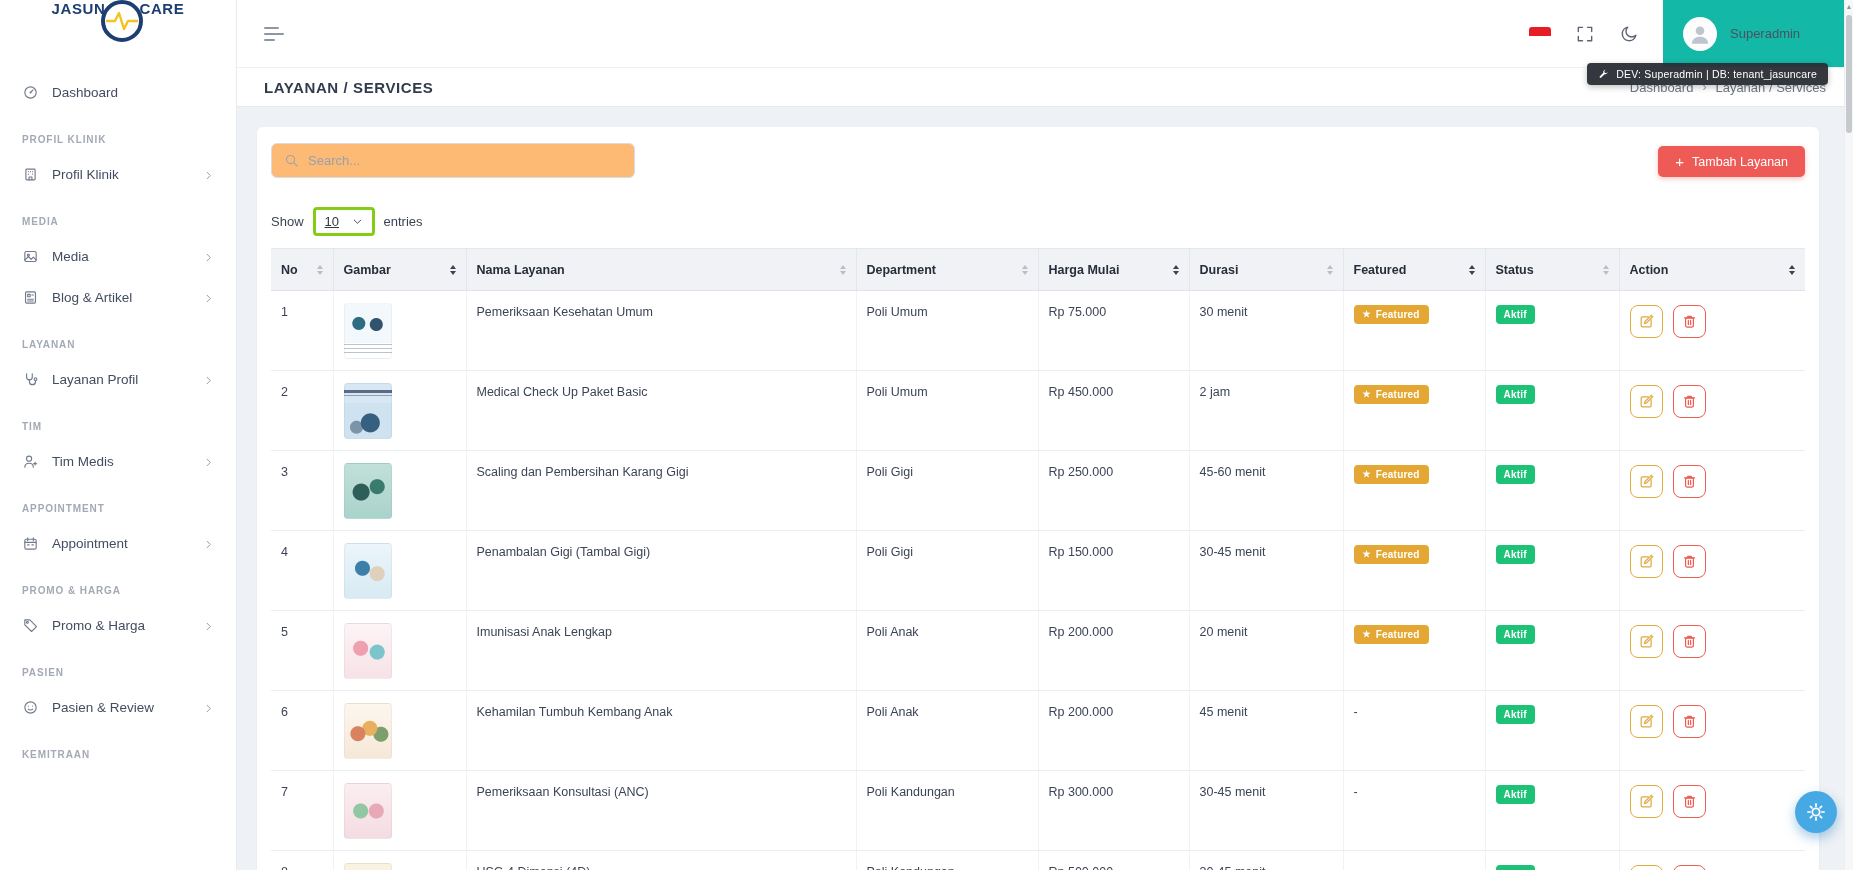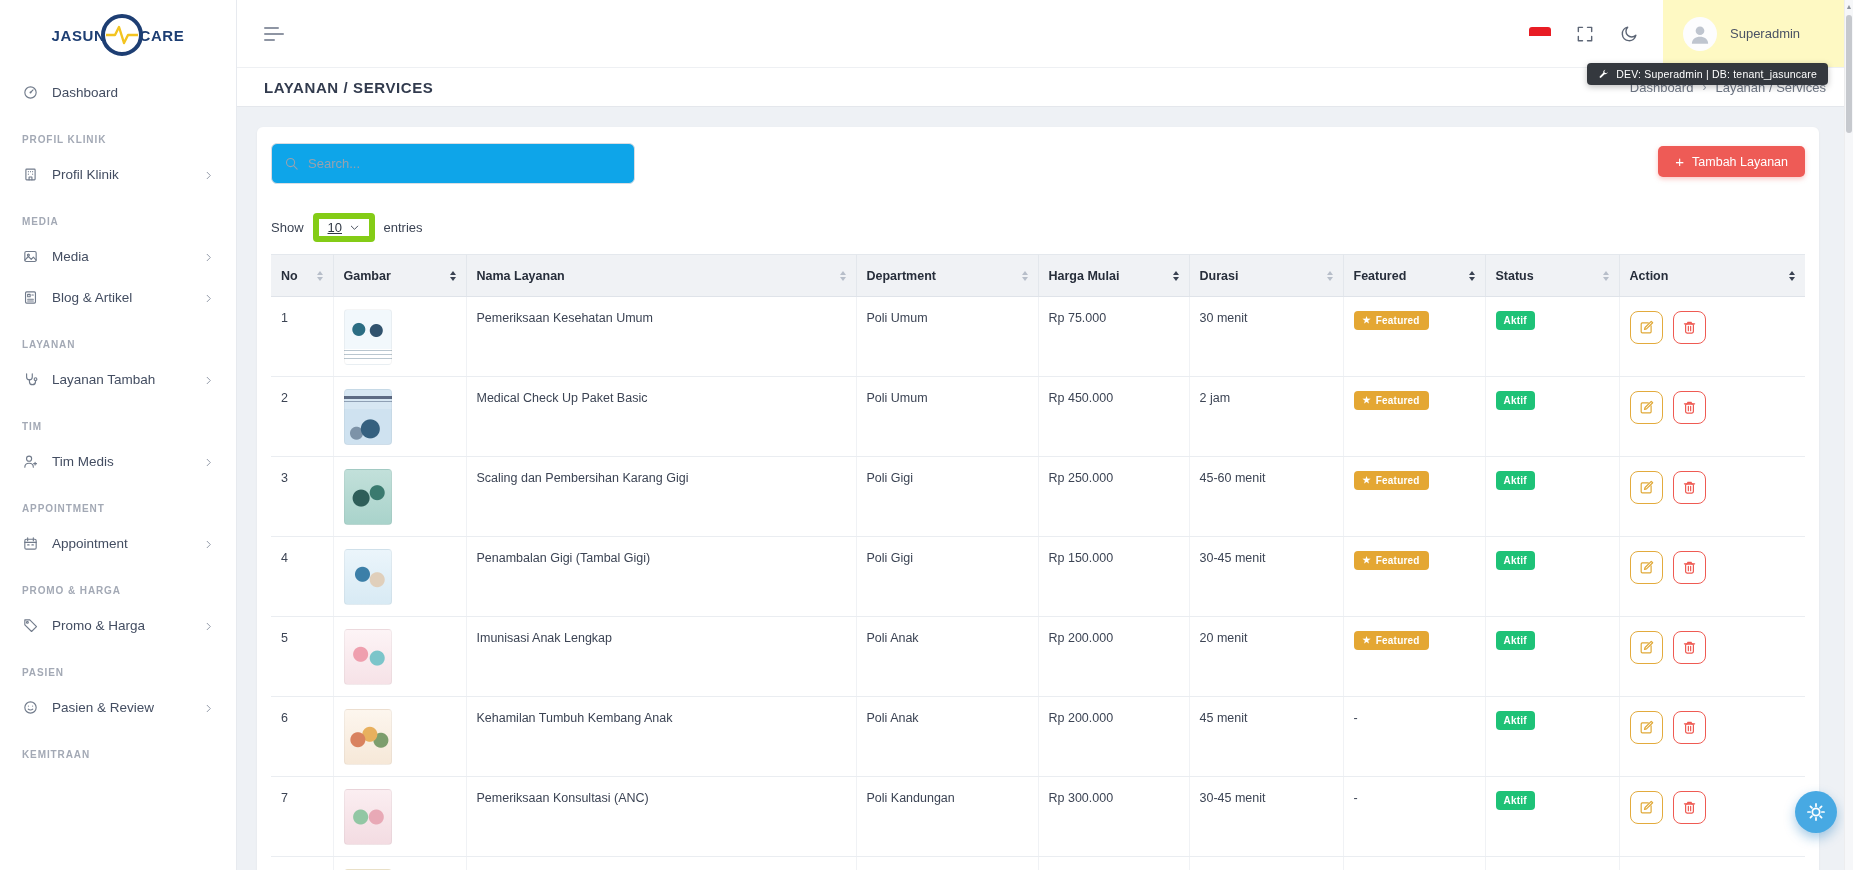--- a/index.html
+++ b/index.html
@@ -3,21 +3,21 @@
 <meta charset="utf-8">
 <style>
   * { margin:0; padding:0; box-sizing:border-box; }
   html,body { width:1853px; height:870px; overflow:hidden; }
   body { font-family:"Liberation Sans", sans-serif; background:#eef1f5; position:relative; color:#3c4454; }
 
   .app { display:flex; width:100%; height:100%; }
 
   
   aside { width:237px; flex:none; background:#fff; border-right:1px solid #e7eaef; display:flex; flex-direction:column; overflow:hidden; }
-  .brand { height:70px; display:flex; align-items:center; justify-content:center; flex:none; }
+  .brand { height:70px; display:flex; align-items:flex-start; justify-content:center; flex:none; }
   .brand-txt { font-size:15px; font-weight:bold; color:#1d3e73; letter-spacing:.6px; }
   .logo-ring { width:42px; height:42px; border:4px solid #1d3e73; border-radius:50%; background:#fff; margin:0 -4px; position:relative; z-index:1; display:flex; align-items:center; justify-content:center; }
   .logo-ring svg { width:32px; height:22px; }
   .nav { flex:1; padding-top:2px; }
   .nav-item { height:41px; display:flex; align-items:center; gap:13px; padding:0 22px; font-size:13.5px; color:#434d61; cursor:pointer; }
   .nav-item .ic { width:17px; height:17px; flex:none; color:#717b8b; }
   .nav-item .ic svg { width:17px; height:17px; stroke:#717b8b; fill:none; stroke-width:1.6; stroke-linecap:round; stroke-linejoin:round; }
   .nav-item .chev { margin-left:auto; width:11px; height:11px; }
   .nav-item .chev svg { width:11px; height:11px; stroke:#8b93a2; fill:none; stroke-width:2; stroke-linecap:round; stroke-linejoin:round; }
   .nav-section { height:41px; display:flex; align-items:center; padding:12px 22px 0; font-size:10px; font-weight:bold; letter-spacing:.9px; color:#a3a9b5; }
@@ -26,50 +26,50 @@
   .main { flex:1; min-width:0; position:relative; display:flex; flex-direction:column; }
 
   .topbar { height:67px; flex:none; background:#fff; display:flex; align-items:center; padding-left:27px; }
   .hamburger { border:none; background:none; display:flex; flex-direction:column; gap:4px; cursor:pointer; align-items:flex-start; }
   .hamburger span { height:2px; background:#8e95a3; border-radius:1px; display:block; }
   .hamburger .l1{width:15px;} .hamburger .l2{width:20px;} .hamburger .l3{width:11px;}
   .topbar-right { margin-left:auto; display:flex; align-items:center; height:100%; }
   .flag { width:22px; height:14px; margin-right:24px; cursor:pointer; background:linear-gradient(#e81c24 0 62%, #ffffff 62%); border-radius:3px 3px 2px 2px; }
   .icon-btn { border:none; background:none; cursor:pointer; margin-right:24px; display:flex; align-items:center; }
   .icon-btn svg { width:20px; height:20px; stroke:#5c6575; fill:none; stroke-width:1.7; stroke-linecap:round; stroke-linejoin:round; }
-  .user-chip { height:100%; background:#fef9c3; display:flex; align-items:center; gap:13px; padding:0 26px 0 20px; min-width:190px; cursor:pointer; }
+  .user-chip { height:100%; background:#14b8a6; display:flex; align-items:center; gap:13px; padding:0 26px 0 20px; min-width:190px; cursor:pointer; }
   .avatar { width:34px; height:34px; border-radius:50%; background:#fdfdfe; display:flex; align-items:center; justify-content:center; overflow:hidden; }
   .avatar svg { width:26px; height:26px; }
   .user-name { font-size:13px; color:#4a5264; }
 
   .titlebar { height:40px; flex:none; background:#fff; border-top:1px solid #eef0f3; border-bottom:1px solid #e4e7ec; display:flex; align-items:center; padding:0 27px; position:relative; }
   .page-title { font-size:15px; font-weight:bold; color:#323b4e; letter-spacing:.6px; }
   .breadcrumb { margin-left:auto; display:flex; align-items:center; gap:9px; font-size:13px; color:#6e7684; }
   .breadcrumb .sep { color:#9aa1ac; font-size:12px; }
 
   .dev-tooltip { position:absolute; top:63px; right:25px; z-index:8; background:rgba(44,48,54,.96); color:#fff;
     font-size:10.5px; letter-spacing:.2px; padding:5px 11px; border-radius:4px; display:flex; align-items:center; gap:7px;
     box-shadow:0 2px 6px rgba(0,0,0,.25); white-space:nowrap; }
   .dev-tooltip svg { width:11px; height:11px; flex:none; }
 
   .content { flex:1; background:#eef1f5; position:relative; overflow:hidden; }
   .card { position:absolute; left:20px; top:20px; width:1562px; height:920px; background:#fff; border-radius:6px;
     box-shadow:0 1px 3px rgba(16,24,40,.05); padding:16px 14px 0; }
 
   .card-head { display:flex; align-items:flex-start; justify-content:space-between; }
-  .searchbox { width:364px; height:41px; border:1px solid #d8dde3; border-radius:6px; display:flex; align-items:center; gap:9px; padding:0 12px; background:#0ea5e9; }
+  .searchbox { width:364px; height:35px; border:1px solid #d8dde3; border-radius:6px; display:flex; align-items:center; gap:9px; padding:0 12px; background:#fdba74; }
   .searchbox svg { width:15px; height:15px; flex:none; stroke:#9aa2ae; fill:none; stroke-width:1.7; stroke-linecap:round; }
   .searchbox input { border:none; outline:none; flex:1; font-size:13px; color:#333b49; font-family:"Liberation Sans",sans-serif; background:transparent; }
   .searchbox input::placeholder { color:#98a1ad; }
   .add-btn { height:31px; margin-top:3px; background:#ee5b56; border:none; border-radius:5px; color:#fff; font-size:12.5px;
     font-family:"Liberation Sans",sans-serif; display:flex; align-items:center; gap:8px; padding:0 17px; cursor:pointer; box-shadow:0 2px 5px rgba(238,91,86,.35); }
   .add-btn .plus { font-size:15px; line-height:1; margin-top:-1px; }
 
   .show-row { margin-top:29px; display:flex; align-items:center; gap:9px; font-size:13px; color:#3b4353; }
-  .select { width:62px; height:29px; border:6px solid #84cc16; border-radius:4px; display:flex; align-items:center; justify-content:space-between; padding:0 9px; font-size:13px; color:#2f3744; cursor:pointer; background:#fff;text-decoration:underline; }
+  .select { width:62px; height:29px; border:3px solid #84cc16; border-radius:4px; display:flex; align-items:center; justify-content:space-between; padding:0 9px; font-size:13px; color:#2f3744; cursor:pointer; background:#fff;text-decoration:underline; }
   .select svg { width:11px; height:11px; stroke:#3a4250; fill:none; stroke-width:2; stroke-linecap:round; stroke-linejoin:round; }
 
   table { margin-top:12px; border-collapse:collapse; table-layout:fixed; width:1534px; }
   thead th { height:42px; background:#f0f2f5; text-align:left; padding:0 10px; font-size:12.5px; font-weight:bold; color:#272e3b;
     border-top:1px solid #e4e8ed; border-bottom:1px solid #dfe3e9; border-right:1px solid #e3e7ec; cursor:pointer; }
   thead th:last-child { border-right:none; }
   .th-inner { display:flex; align-items:center; justify-content:space-between; }
   .sort { display:inline-flex; flex-direction:column; gap:2px; margin-left:6px; flex:none; }
   .sort i { display:block; width:0; height:0; border-left:3.5px solid transparent; border-right:3.5px solid transparent; }
   .sort .up { border-bottom:4px solid #b7bec9; }
@@ -188,21 +188,21 @@
               <path d="M9 5l7 7-7 7"></path>
             </svg></span>
         </div>
         <div class="nav-section">LAYANAN</div>
         <div class="nav-item">
           <span class="ic"><svg viewBox="0 0 24 24">
               <path d="M6.5 4v4.5a4 4 0 0 0 8 0V4"></path>
               <path d="M10.5 12.5v2.5a4.3 4.3 0 0 0 8.6 0v-1.2"></path>
               <circle cx="19.1" cy="11.5" r="1.9"></circle>
             </svg></span>
-          <span>Layanan Tambah</span>
+          <span>Layanan Profil</span>
           <span class="chev"><svg viewBox="0 0 24 24">
               <path d="M9 5l7 7-7 7"></path>
             </svg></span>
         </div>
         <div class="nav-section">TIM</div>
         <div class="nav-item">
           <span class="ic"><svg viewBox="0 0 24 24">
               <circle cx="10" cy="8" r="3.6"></circle>
               <path d="M4 20c0-3.6 2.6-5.6 6-5.6s6 2 6 5.6"></path>
               <path d="M18.5 13v4M16.5 15h4"></path>

